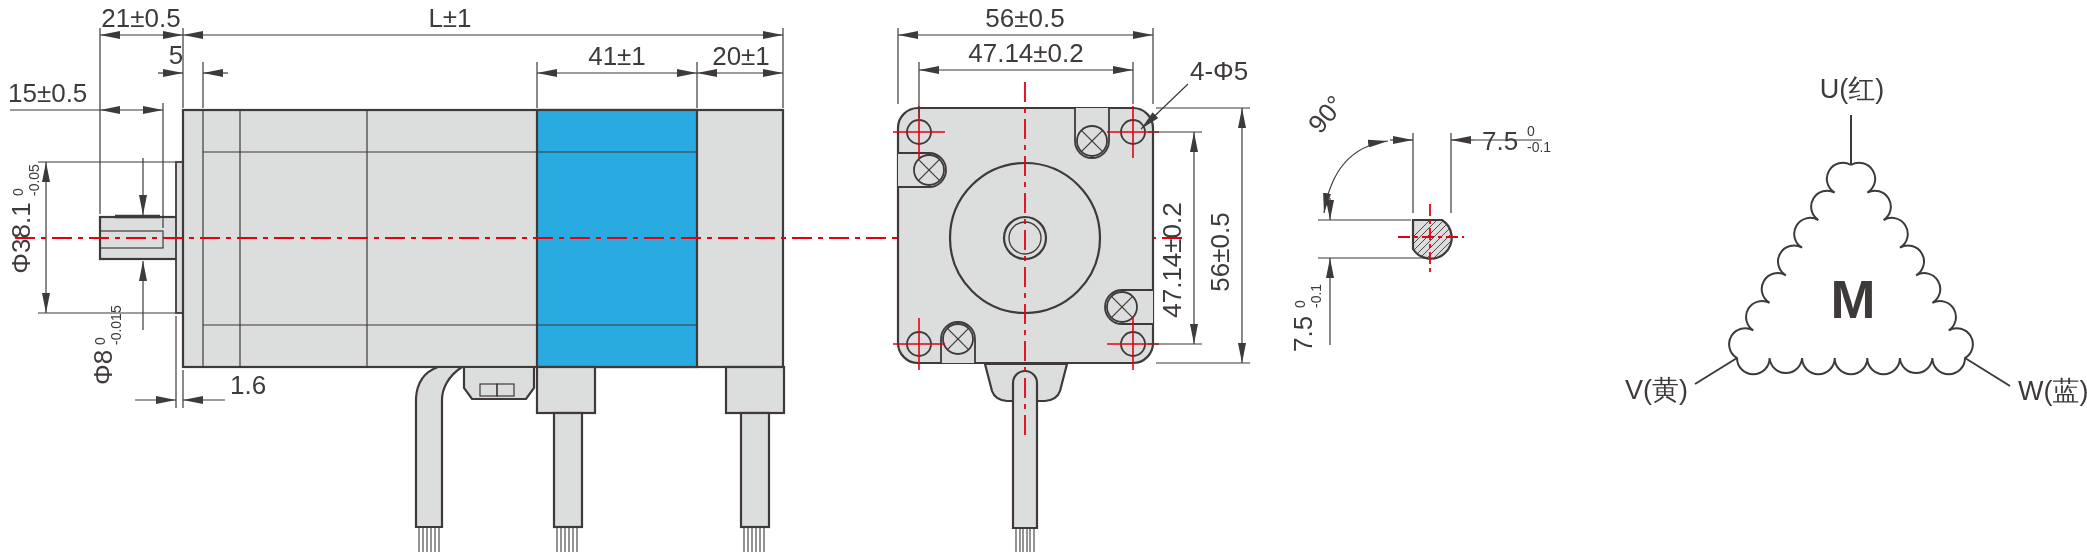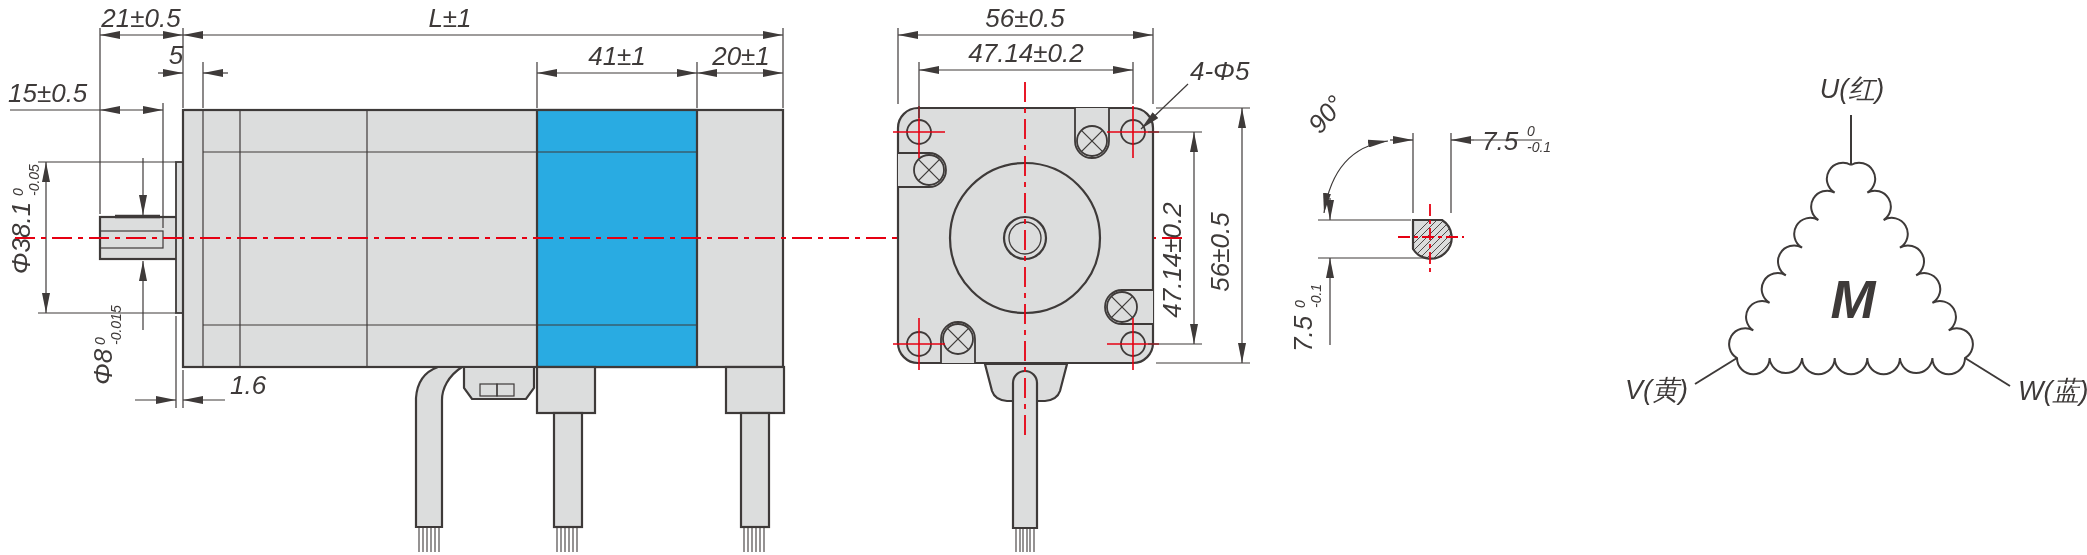--- a/index.html
+++ b/index.html
@@ -1,17 +1,17 @@
 <!DOCTYPE html>
 <html><head>
 <meta charset="utf-8">
 <style>
   html,body{margin:0;padding:0;background:#ffffff;}
   #stage{position:relative;width:2087px;height:555px;background:#ffffff;overflow:hidden;
-         font-family:"Liberation Sans",sans-serif;font-style:italic;}
+         font-family:"Liberation Sans",sans-serif;}
   svg{display:block;}
   .part{fill:#dcdddd;stroke:#3e3a39;stroke-width:2.2;}
   .part-thin{fill:#dcdddd;stroke:#3e3a39;stroke-width:1.8;}
   .blue{fill:#29abe2;stroke:#3e3a39;stroke-width:2.2;}
   .oln{fill:none;stroke:#3e3a39;stroke-width:2.2;}
   .inl{fill:none;stroke:#3e3a39;stroke-width:1.2;}
   .dim{fill:none;stroke:#3e3a39;stroke-width:1.2;}
   .d2{marker-start:url(#arw);marker-end:url(#arw);}
   .de{marker-end:url(#arw);}
   .red{stroke:#e60012;stroke-width:1.8;fill:none;}

